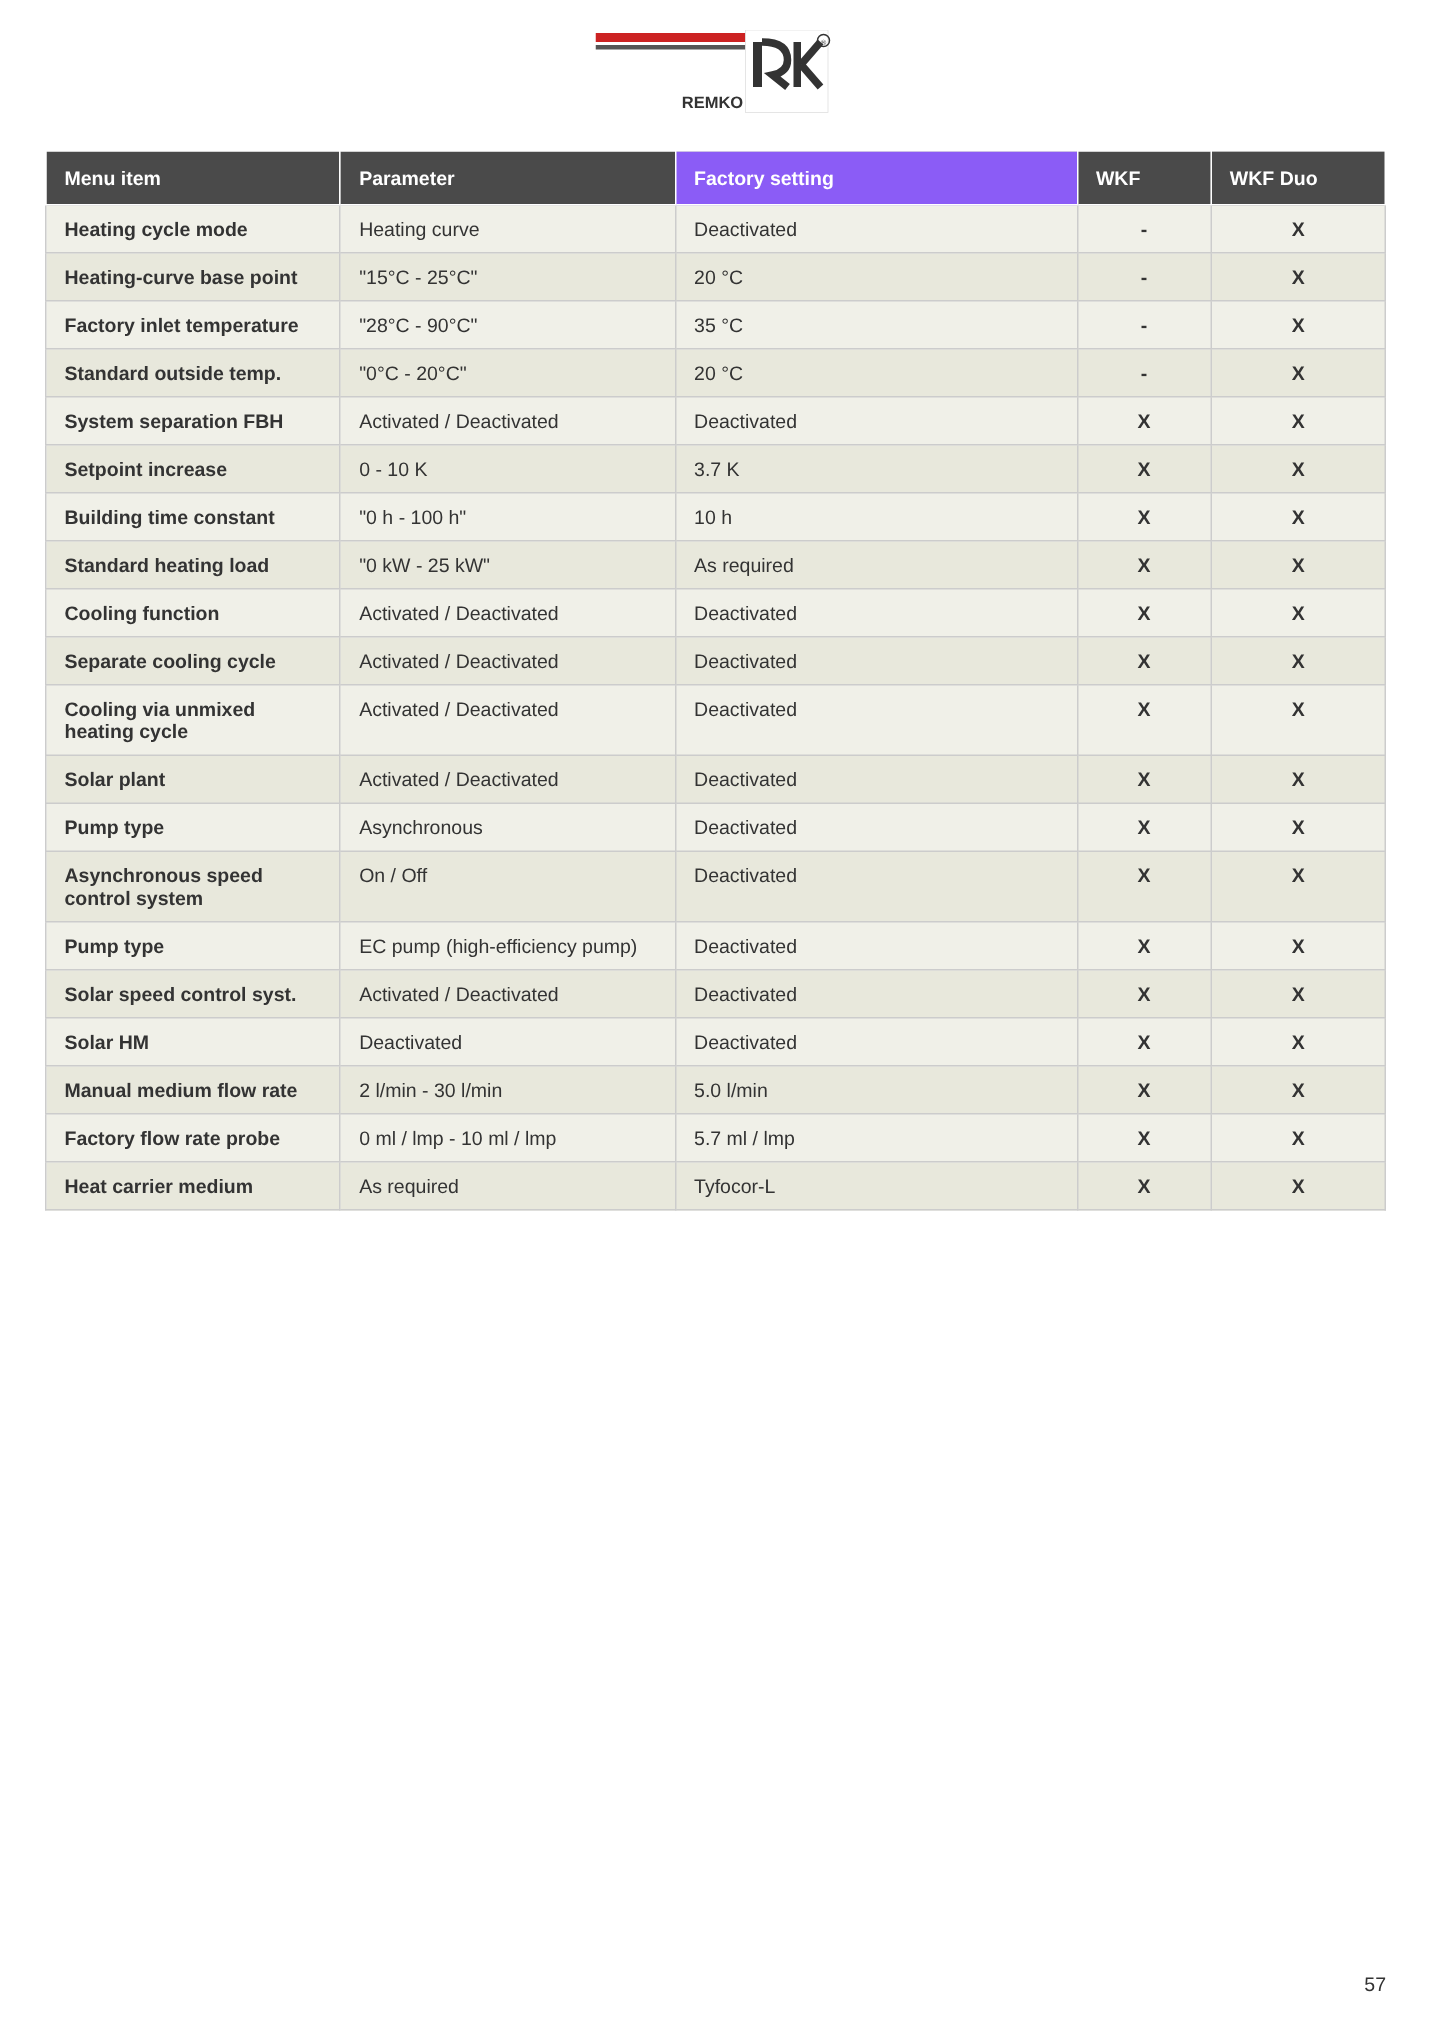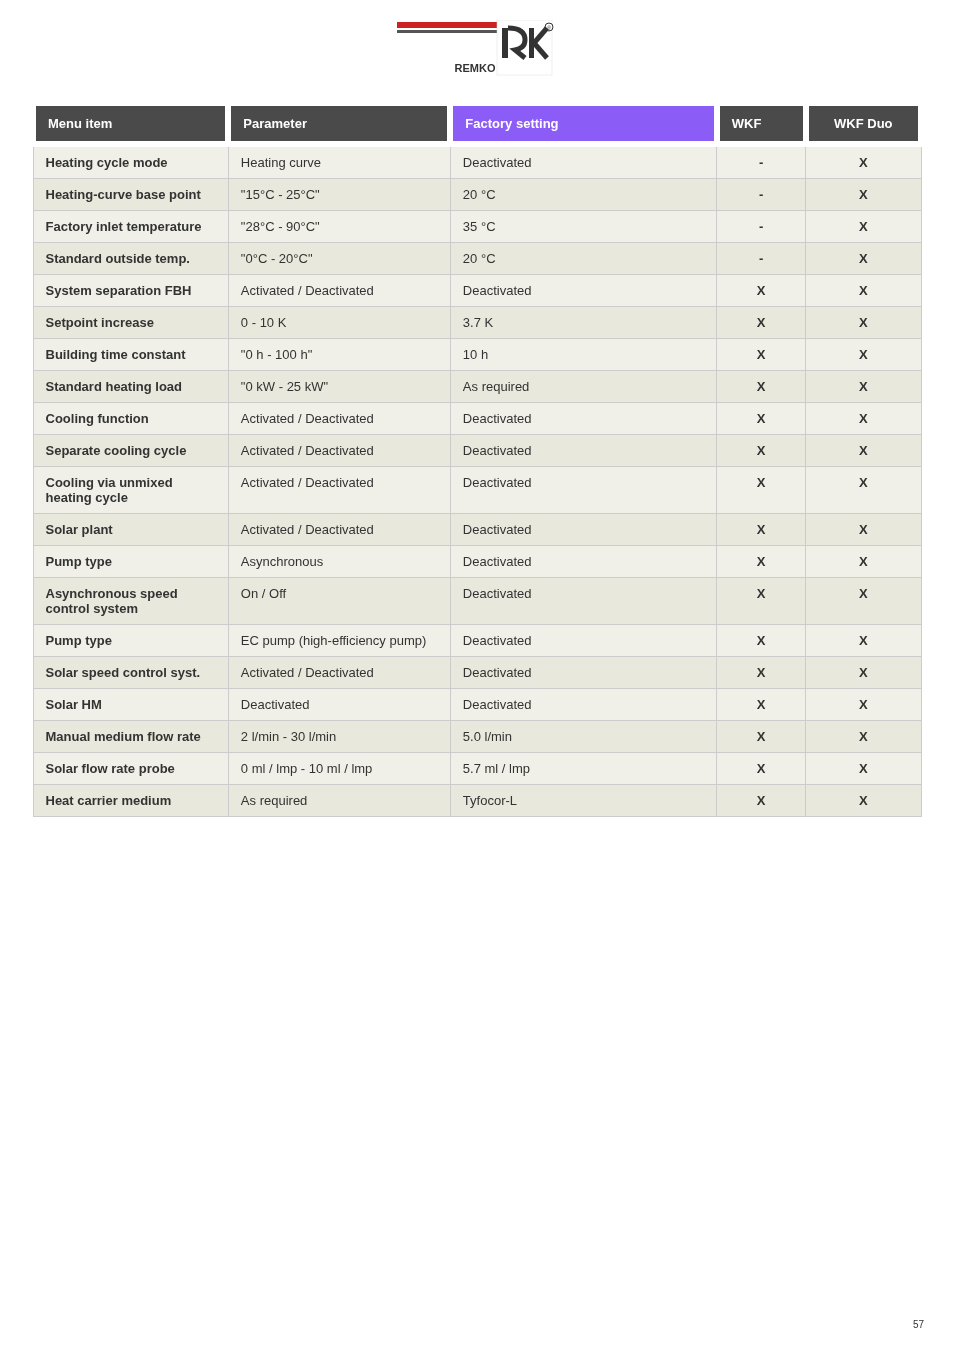--- a/index.html
+++ b/index.html
@@ -38,21 +38,21 @@
     thead tr {
       background-color: #4a4a4a;
       color: #fff;
     }
 
     thead th {
       padding: 10px 12px;
       text-align: left;
       font-weight: bold;
       font-size: 13px;
-      border: 6px solid #ffffff;
+      border: 1px solid #ffffff;
     }
 
     thead th.factory-setting {
       background-color: #8b5cf6;
       color: #fff;
     }
 
     thead th.wkf-duo {
       background-color: #4a4a4a;
       color: #fff;
@@ -83,29 +83,29 @@
     tbody td:nth-child(4),
     tbody td:nth-child(5) {
       text-align: center;
       font-weight: bold;
     }
 
     .page-number {
       position: absolute;
       bottom: 20px;
       right: 30px;
-      font-size: 10px;
+      font-size: 13px;
       color: #333;
     }
 
     .col-menu { width: 22%; }
     .col-param { width: 25%; }
     .col-factory { width: 30%; }
     .col-wkf { width: 10%; }
-    .col-wkf-duo { width: 13%; text-align: center; }
+    .col-wkf-duo { width: 13%; }
   </style>
 </head>
 <body>
 
 <div class="header">
   <div class="logo-container">
     <svg class="logo-svg" viewBox="0 0 160 60" xmlns="http://www.w3.org/2000/svg">
 
       <rect x="0" y="2" width="100" height="6" fill="#cc2222"></rect>
       <rect x="0" y="10" width="100" height="3" fill="#555"></rect>
@@ -268,21 +268,21 @@
         <td>X</td>
       </tr>
       <tr>
         <td>Manual medium flow rate</td>
         <td>2 l/min - 30 l/min</td>
         <td>5.0 l/min</td>
         <td>X</td>
         <td>X</td>
       </tr>
       <tr>
-        <td>Solar flow rate probe</td>
+        <td>Factory flow rate probe</td>
         <td>0 ml / lmp - 10 ml / lmp</td>
         <td>5.7 ml / lmp</td>
         <td>X</td>
         <td>X</td>
       </tr>
       <tr>
         <td>Heat carrier medium</td>
         <td>As required</td>
         <td>Tyfocor-L</td>
         <td>X</td>

